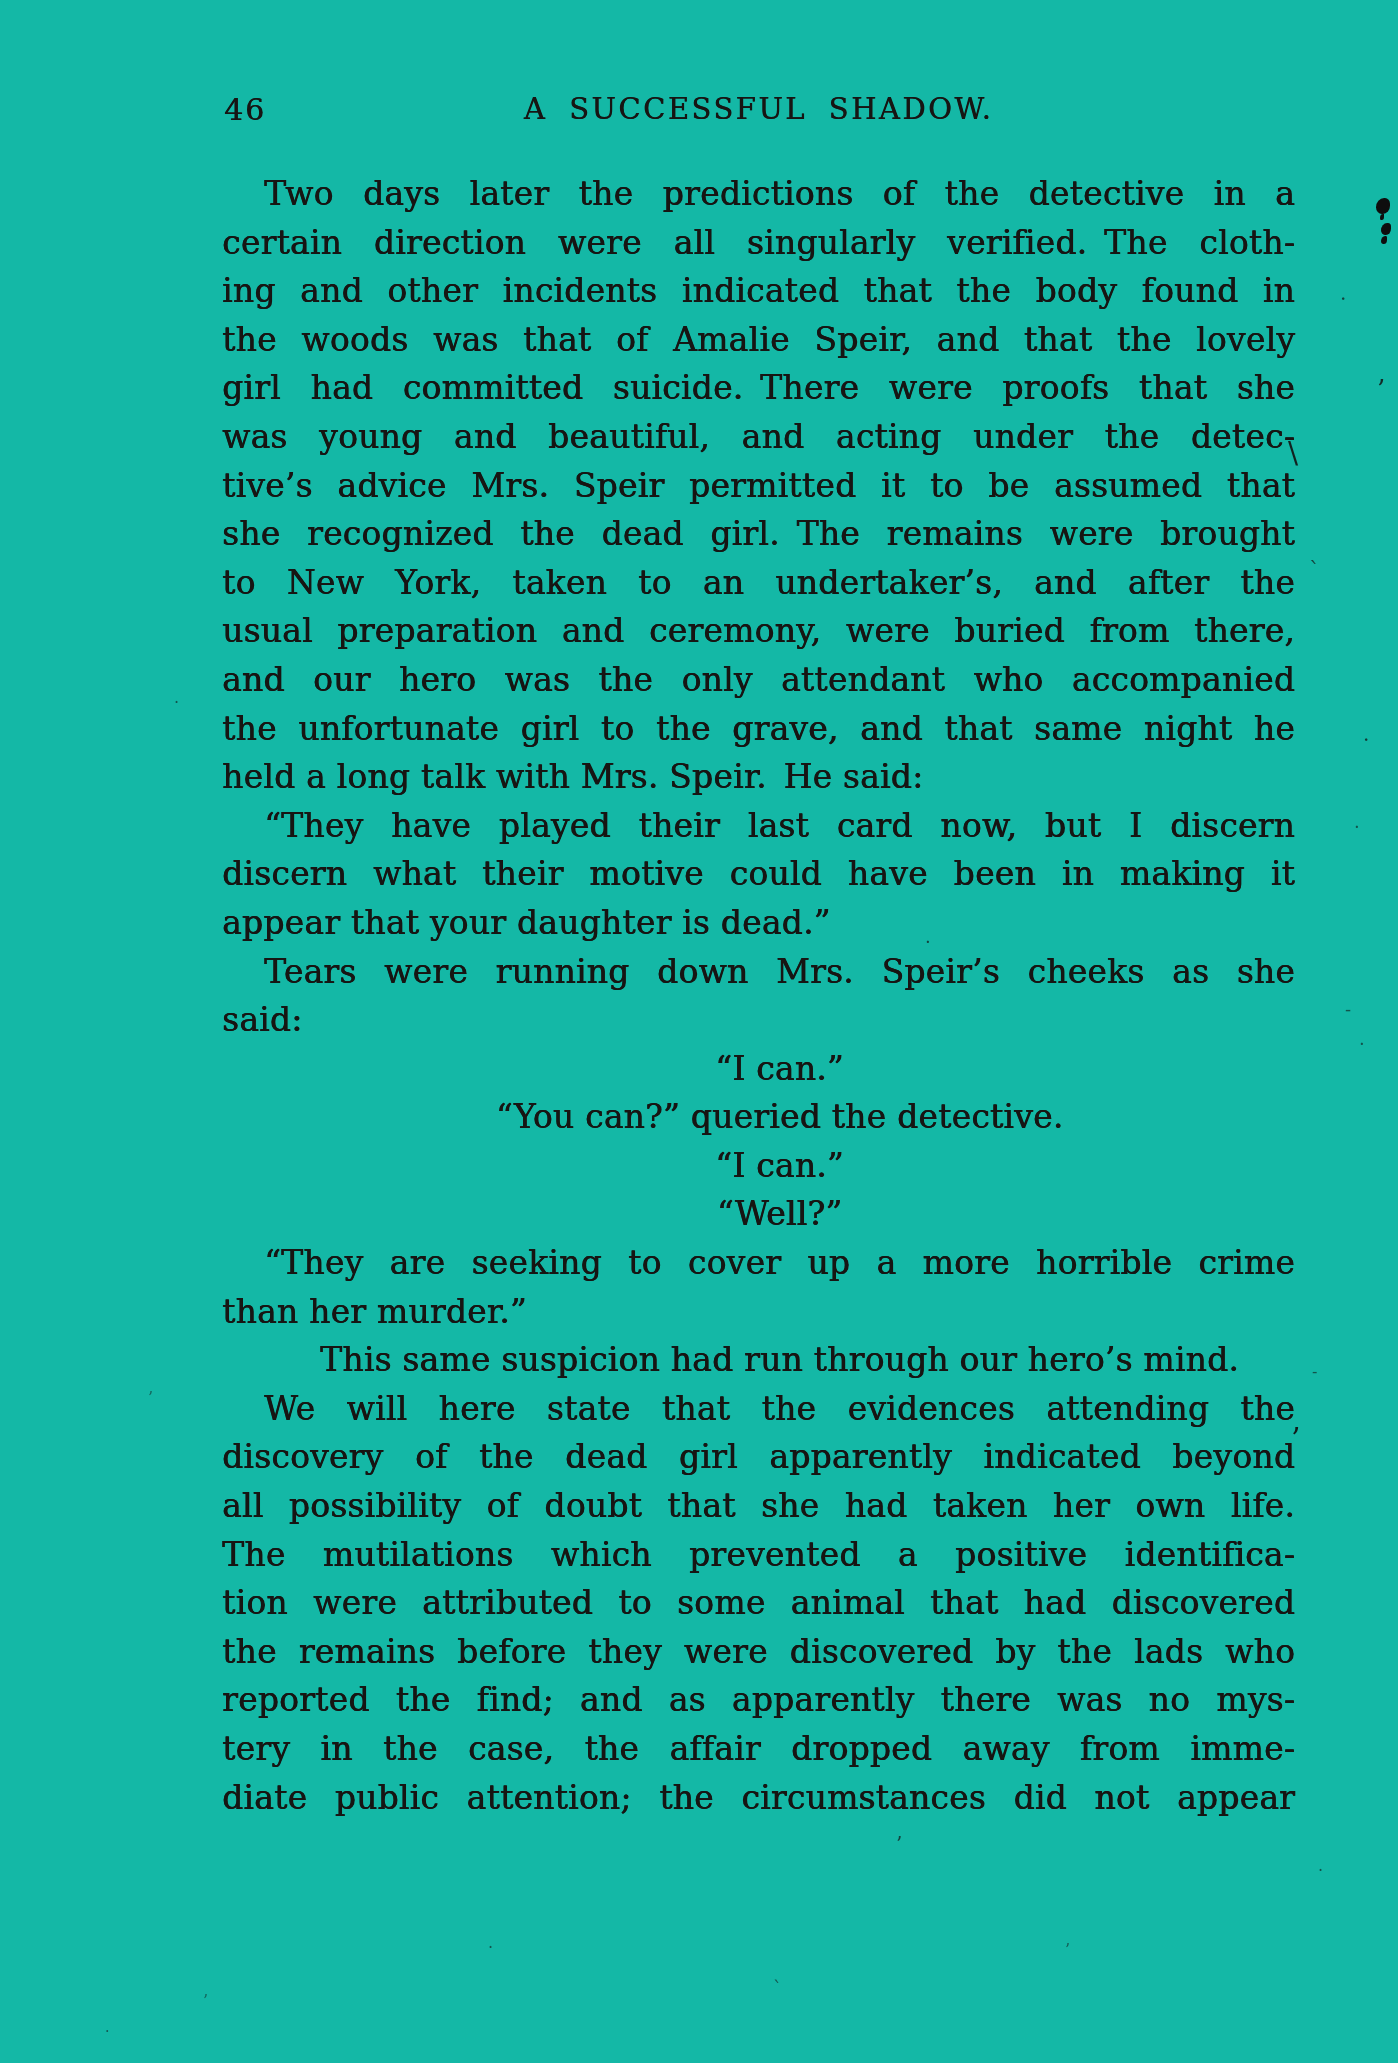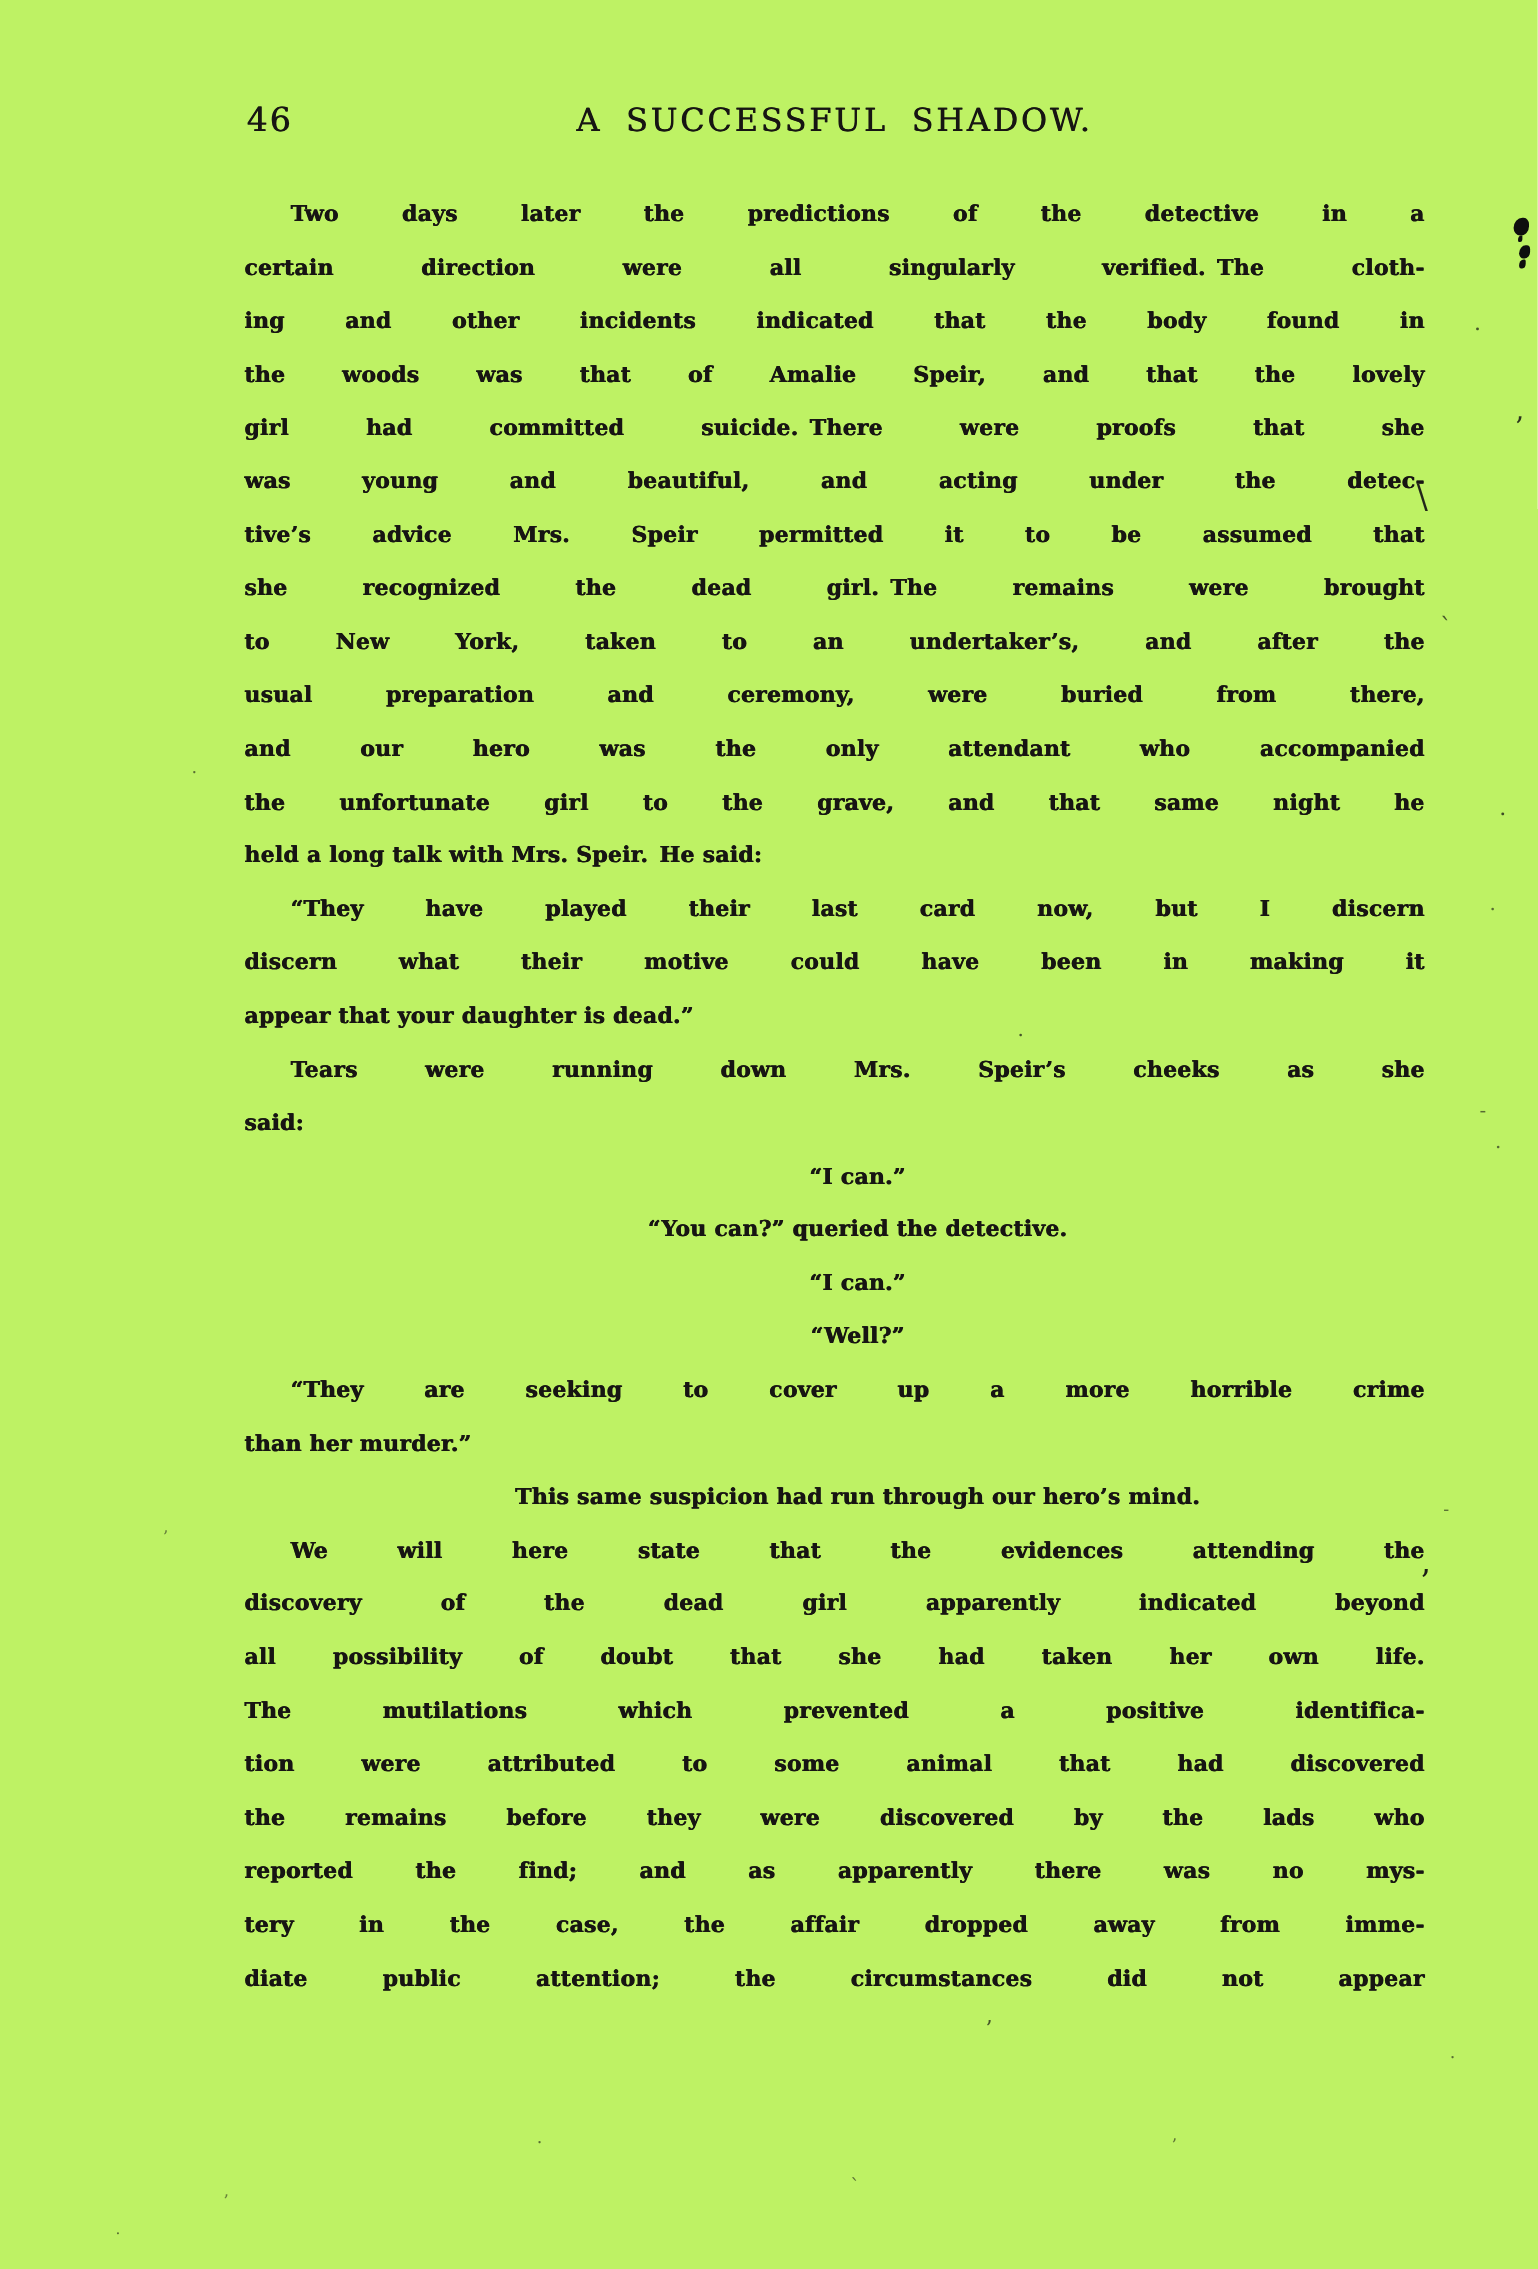--- a/index.html
+++ b/index.html
@@ -1,19 +1,19 @@
 <!DOCTYPE html>
 <html><head>
 <meta charset="utf-8">
 <style>
   html,body{margin:0;padding:0;background:#ffffff;}
   .sheet{
     position:relative;
     width:1398px;height:2063px;
-    background:#bef264;
+    background:#14b8a6;
     overflow:hidden;
     font-family:"DejaVu Serif","Liberation Serif",serif;
     color:#171513;
   }
   
   .header-row{
     position:absolute;top:92px;left:222px;width:1073px;height:42px;
   }
   .page-number{
     position:absolute;left:2px;top:0;
@@ -27,25 +27,24 @@
     letter-spacing:2.5px;
     word-spacing:10px;
     text-shadow:0.5px 0 0 currentColor;
   }
   
   .body-text{
     position:absolute;top:170px;left:222px;width:1073px;
   }
   .line{
     line-height:48.6px;
-    font-size:20px;
+    font-size:33px;
     letter-spacing:0.2px;
     white-space:nowrap;
     text-shadow:0.55px 0 0 currentColor, 0 0 0.5px rgba(20,16,12,0.55);
-    font-weight:bold;
   }
   .line.j{
     text-align:justify;
     text-align-last:justify;
     text-justify:inter-word;
     white-space:normal;
   }
   .line.in{padding-left:42px;text-align:center;}
   .line.j.in{padding-left:0;text-indent:42px;}
   

